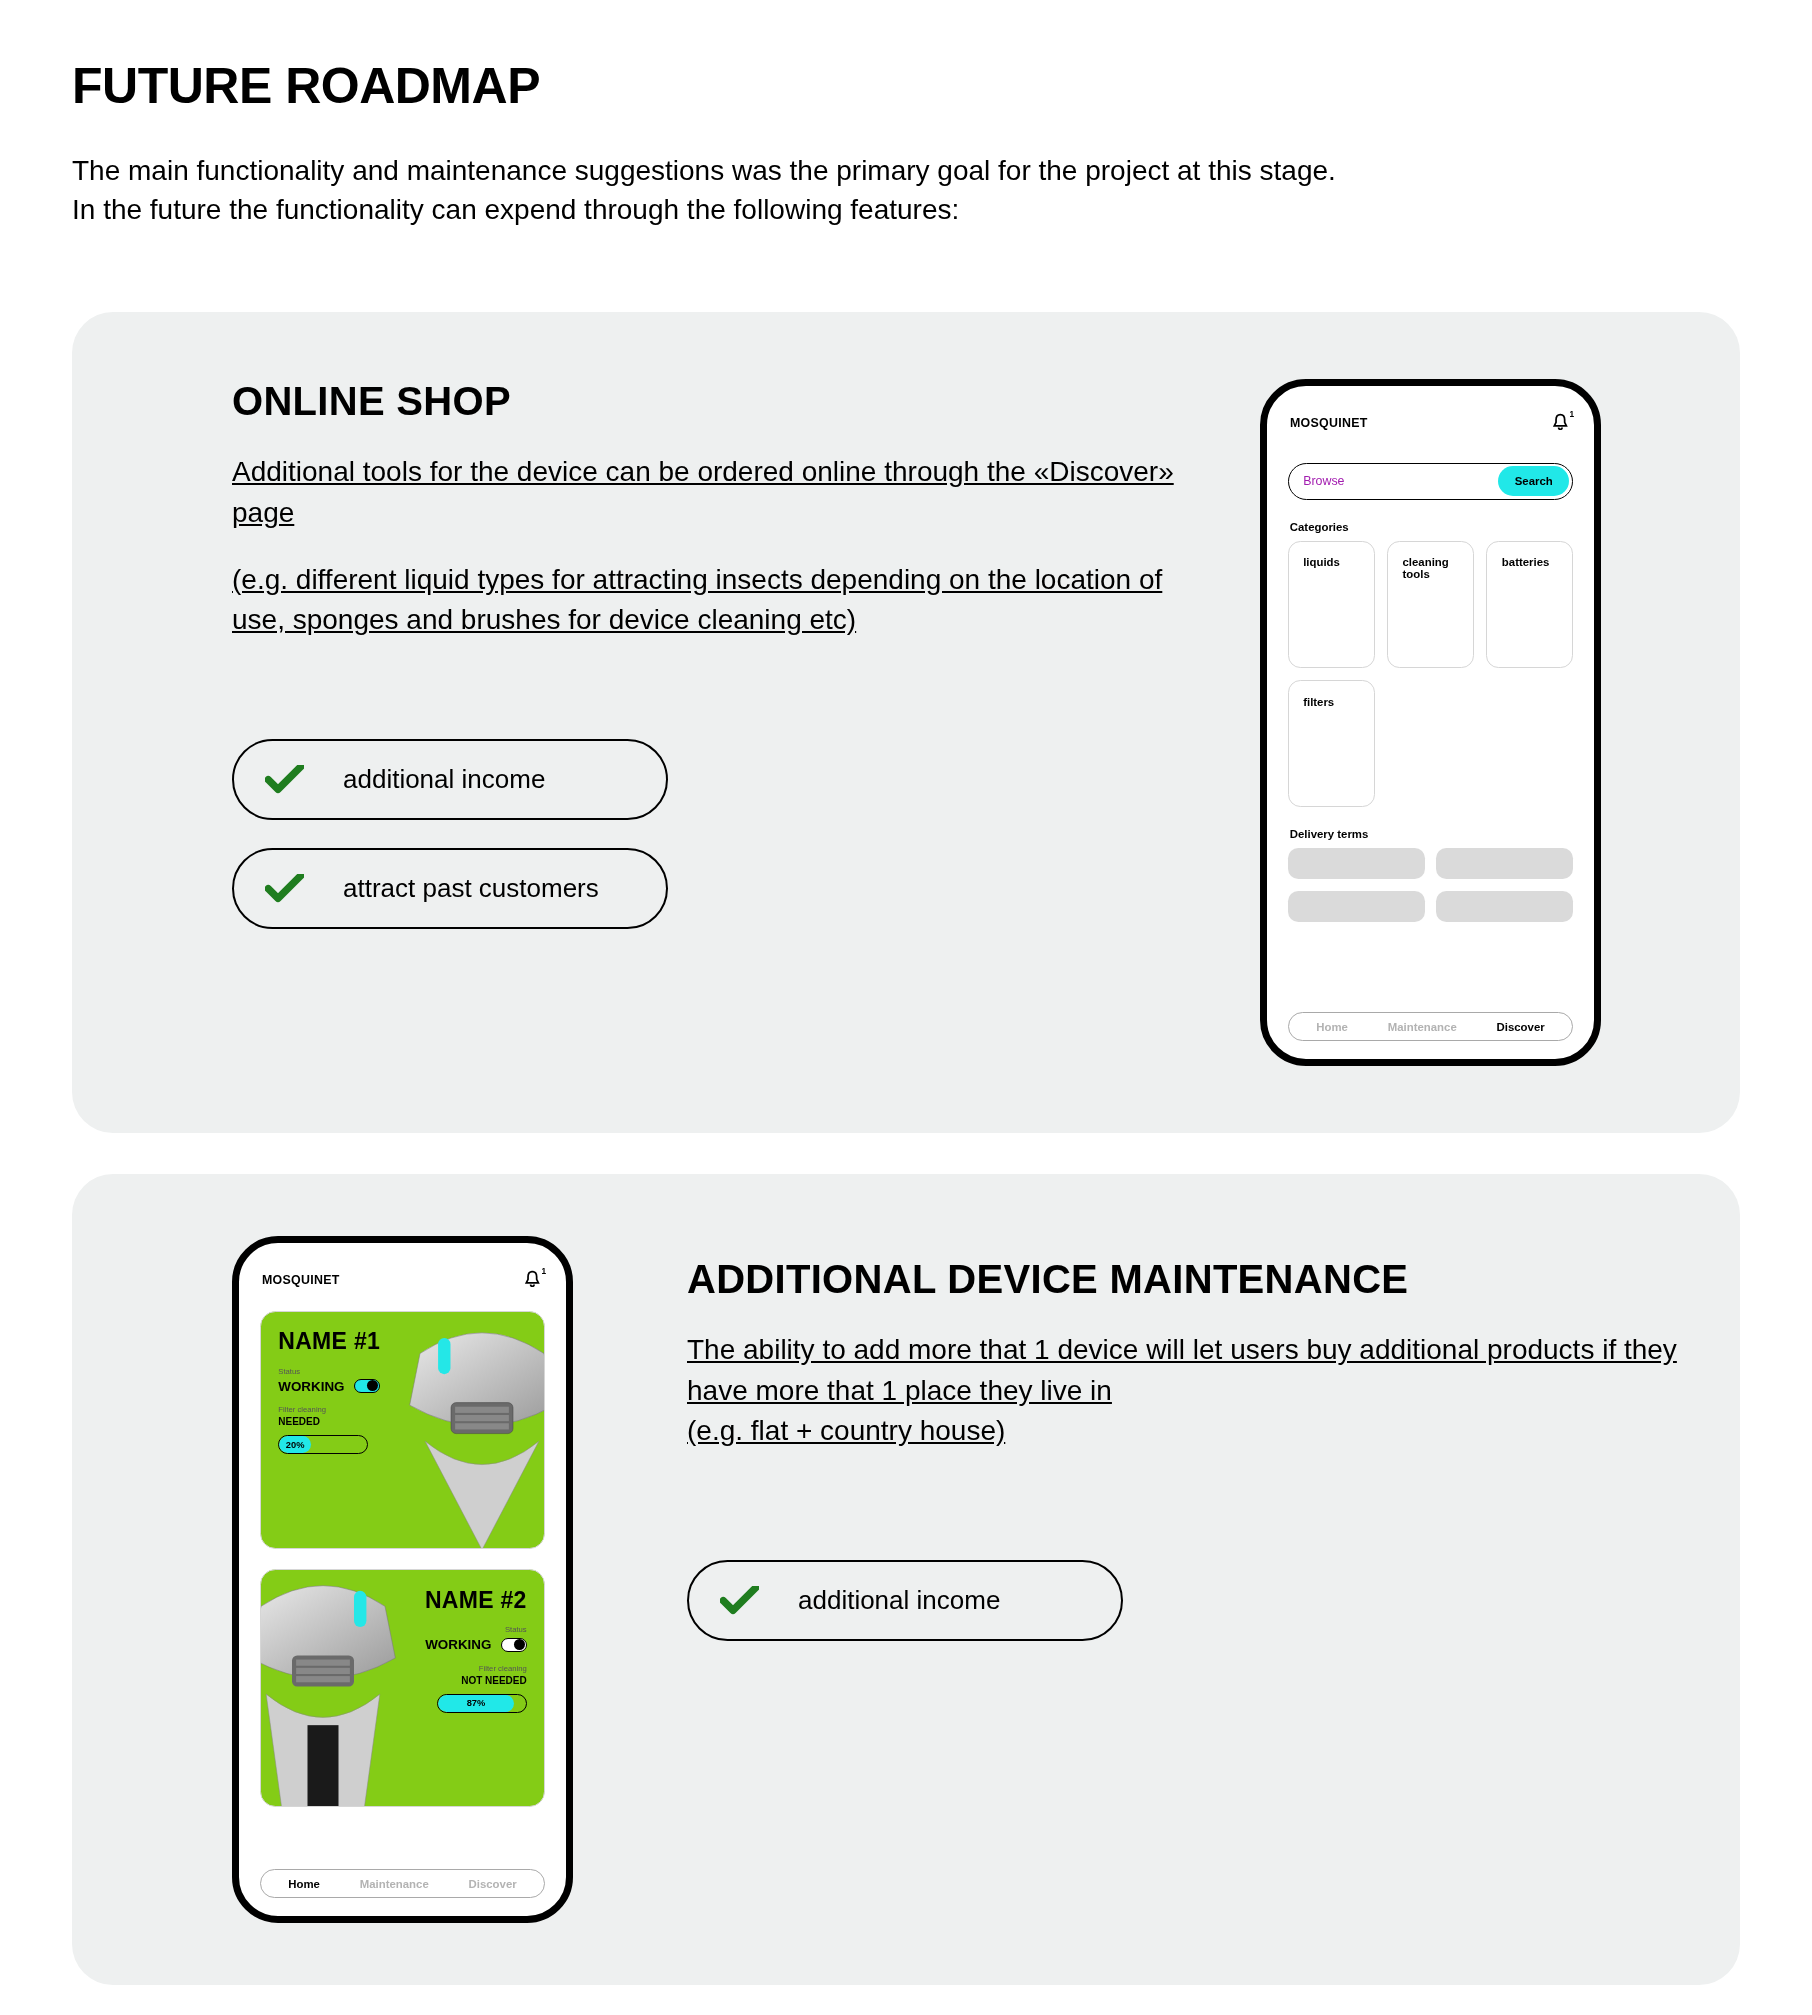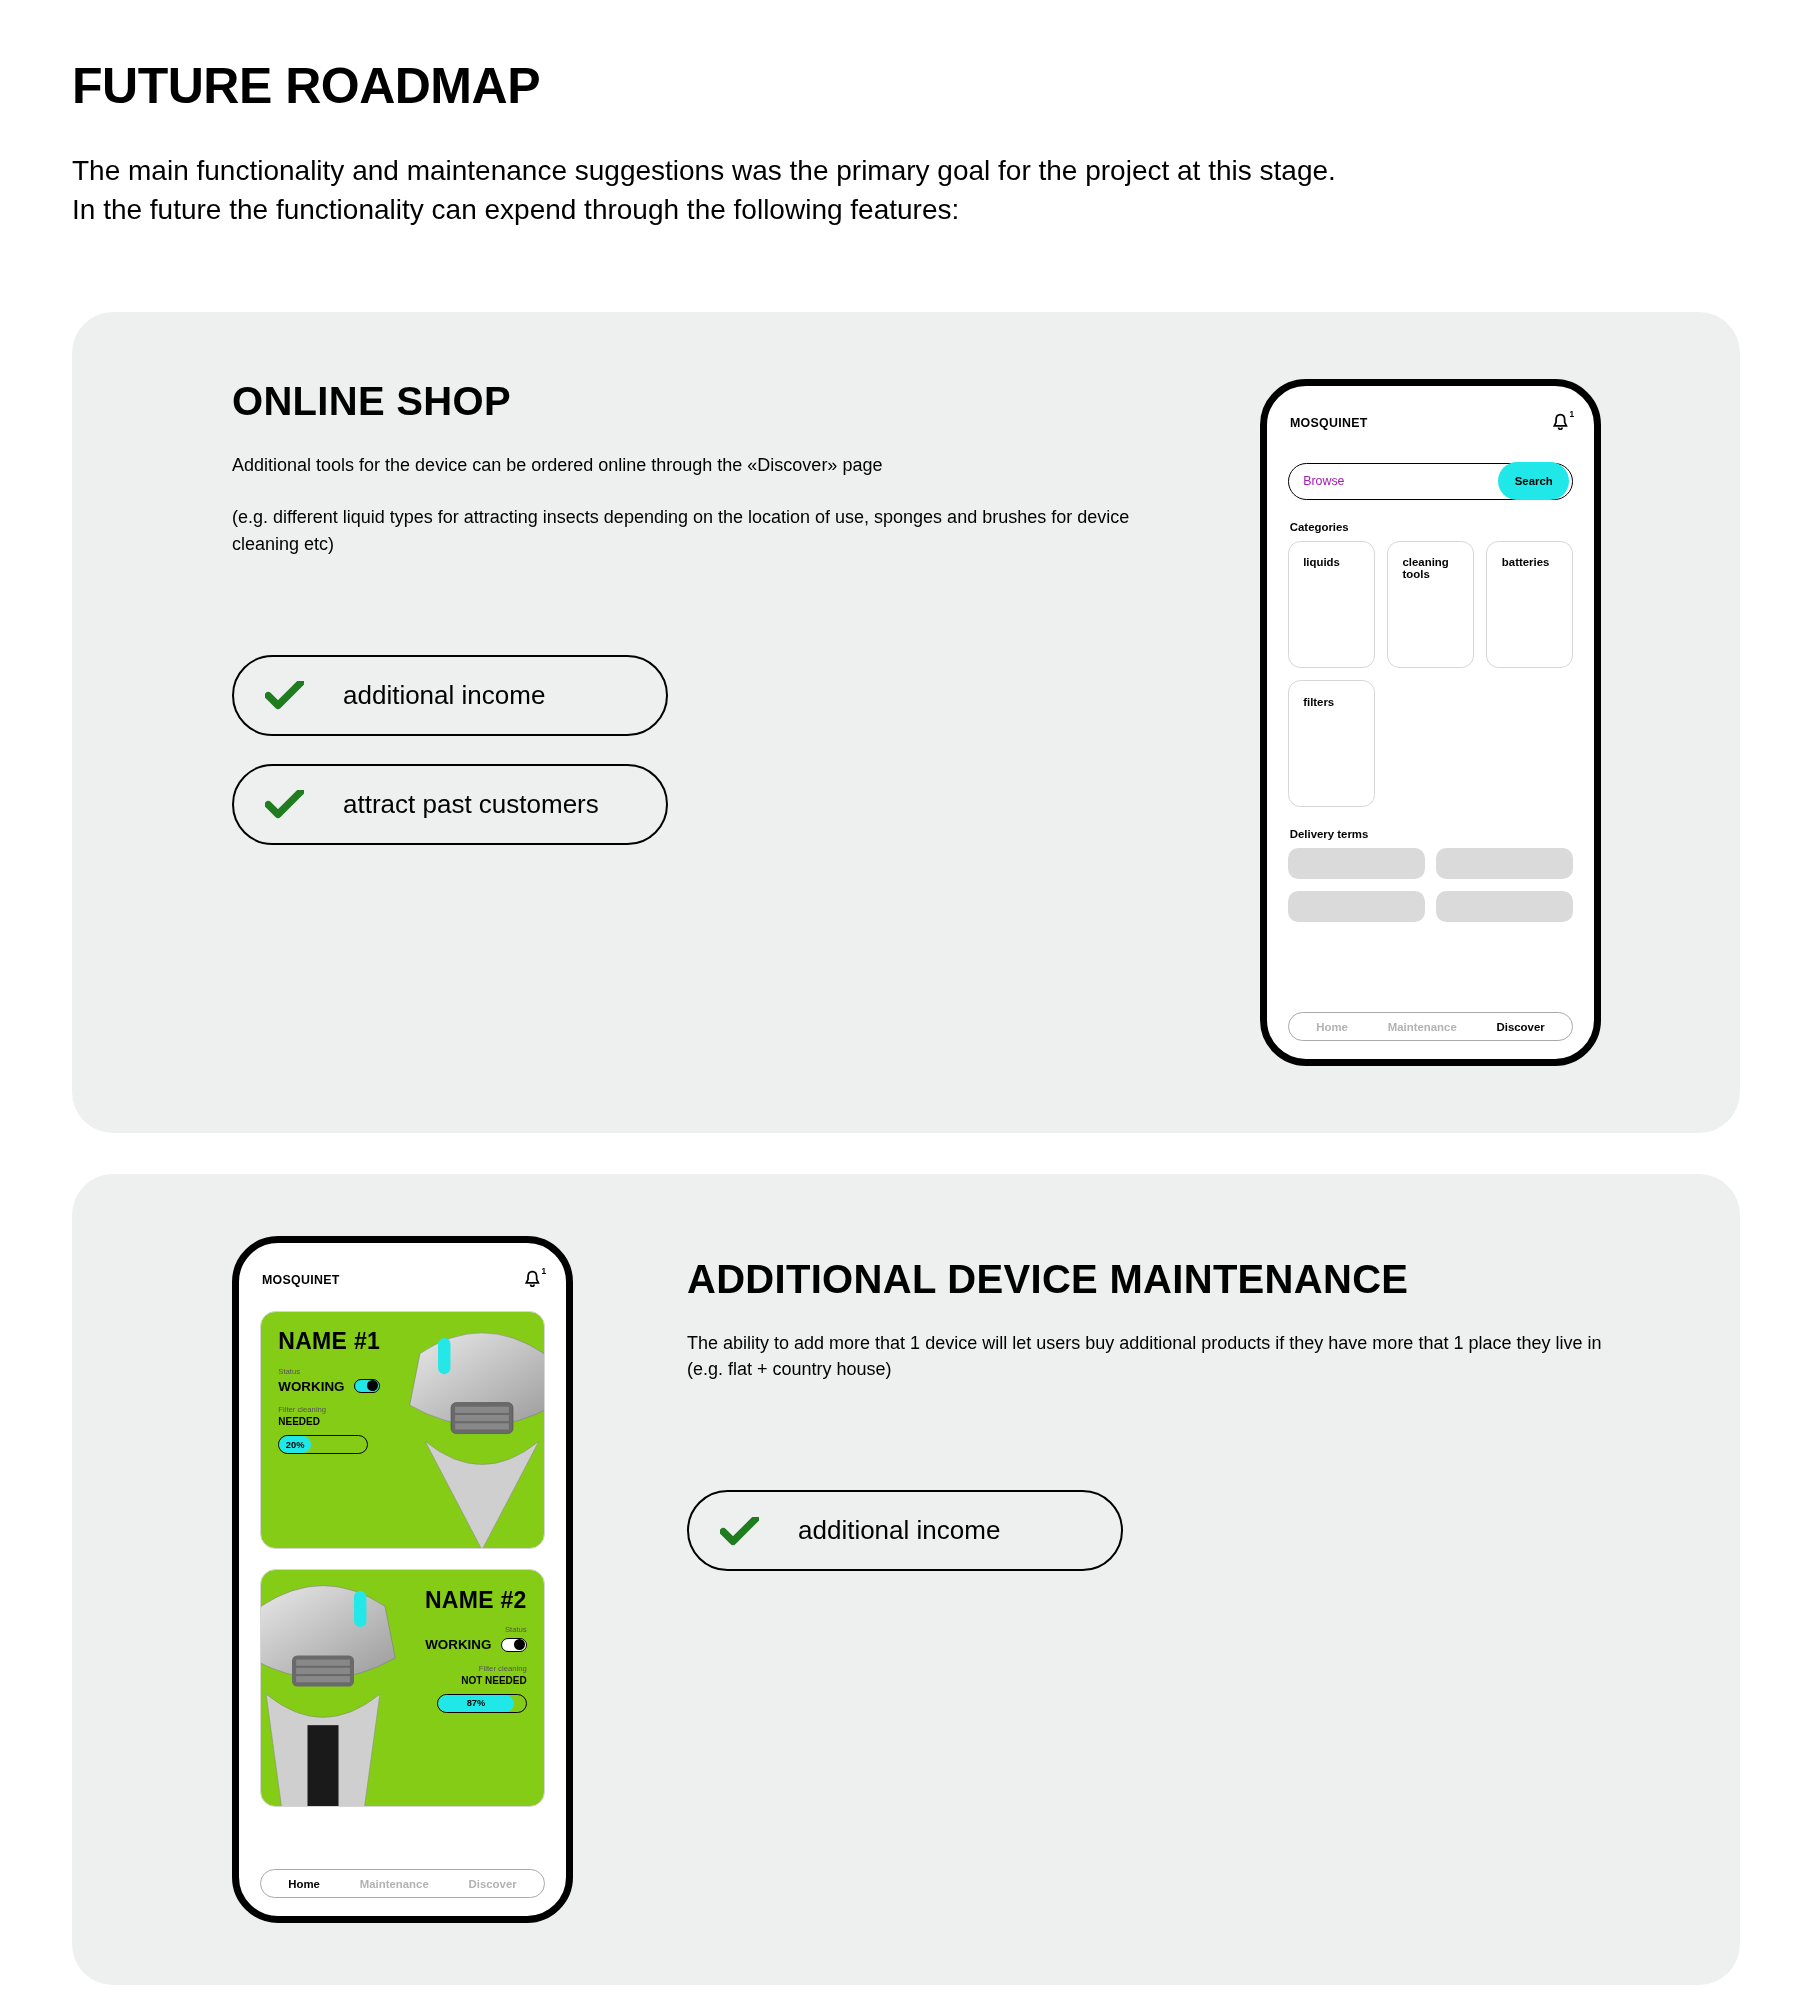--- a/index.html
+++ b/index.html
@@ -34,22 +34,23 @@
     gap: 62px;
   }
   .panel-left-text { flex: 1; }
   .section-title {
     font-size: 40px;
     font-weight: 800;
     letter-spacing: 0.3px;
     margin-bottom: 28px;
   }
   .section-body {
-    font-size: 18px;
+    font-size: 28px;
     line-height: 1.45;
+    text-decoration: underline;
   }
   .section-body p + p { margin-top: 26px; }
 
   
   .pill-stack { margin-top: 98px; display: flex; flex-direction: column; gap: 28px; }
   .check-pill {
     display: inline-flex;
     align-items: center;
     gap: 39px;
     border: 2.6px solid #000;
@@ -124,21 +125,21 @@
     display: flex;
     align-items: center;
     padding: 3.1px 3.1px 3.1px 14.5px;
     gap: 6.2px;
     margin: 9.3px 0 20.7px 0;
   }
   .search-text { flex: 1; color: #a21caf; font-size: 12.4px; }
   .search-btn {
     background: #21E8E8;
     border-radius: 517px;
-    height: 38px;
+    height: 30px;
     padding: 0 16.5px;
     display: flex;
     align-items: center;
     justify-content: center;
     font-size: 11.4px;
     font-weight: 700;
   }
   .shop-label {
     font-size: 11.4px;
     font-weight: 800;

